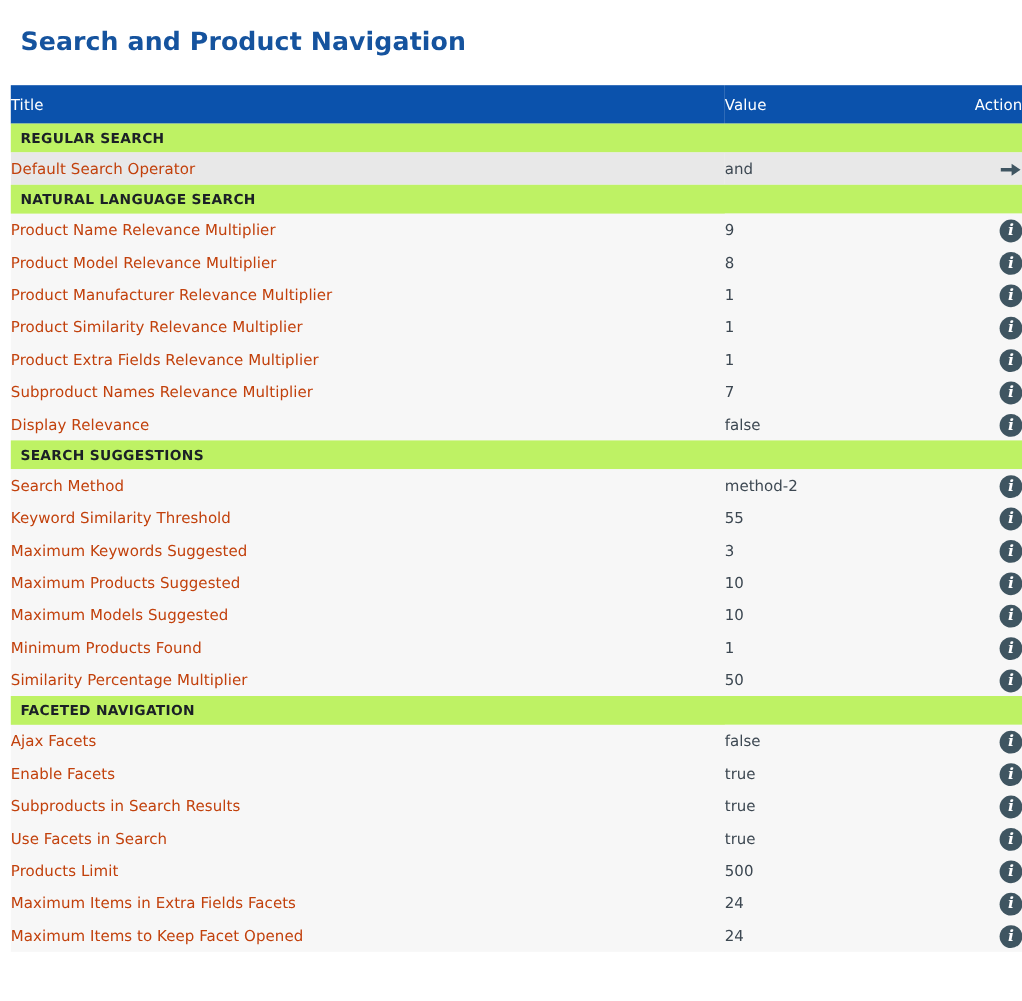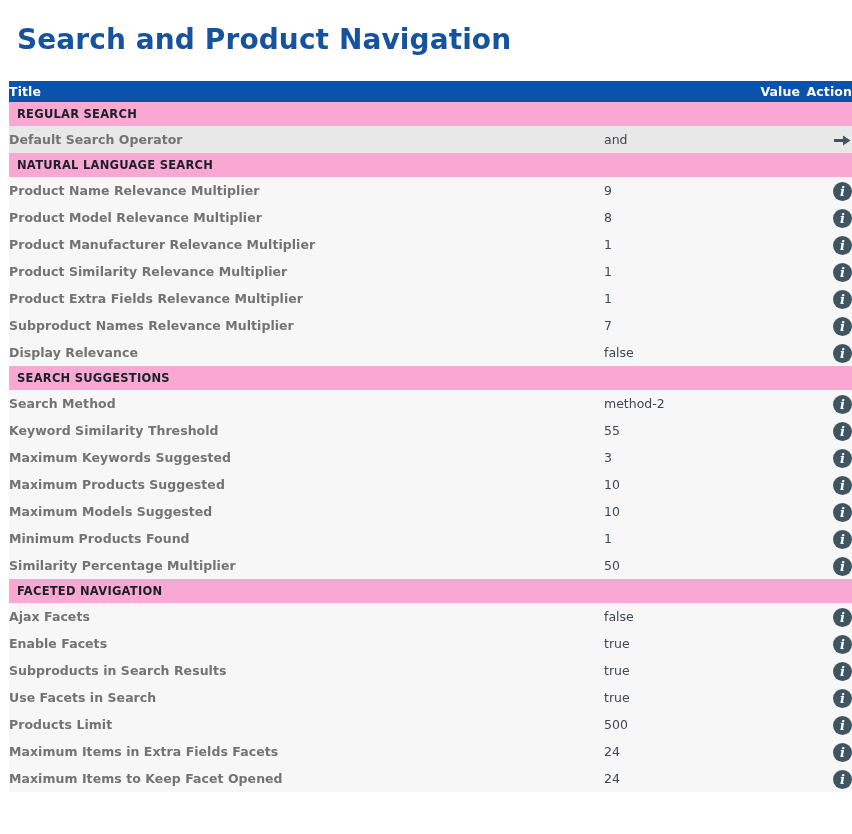--- a/index.html
+++ b/index.html
@@ -17,21 +17,21 @@
 
   .page {
     position: relative;
     width: 852px;
     height: 834px;
     background: #ffffff;
   }
 
   
   .page-title {
-    font-size: 28px;
+    font-size: 21px;
     font-weight: bold;
     color: #15539e;
     letter-spacing: 0.1px;
     padding: 8px 0 9px 17px;
     line-height: 26px;
     white-space: nowrap;
   }
 
   
   .table-wrap {
@@ -52,54 +52,54 @@
   
   col.c-title  { width: 595px; }
   col.c-value  { width: 196px; }
   col.c-action { width: 52px; }
 
   
   tr.head-row th {
     background: #0b52ac;
     color: #ffffff;
     font-size: 12.5px;
-    font-weight: bold;
-    height: 21px;
+    font-weight: normal;
+    height: 32px;
     line-height: 21px;
     letter-spacing: 0.1px;
   }
   th.h-title  { text-align: left;  padding-left: 8px; }
-  th.h-value  { text-align: right;  padding-left: 0; }
+  th.h-value  { text-align: left;  padding-left: 0; }
   th.h-action { text-align: right; padding-right: 6px; }
 
   
   tr.section-row td {
-    background: #f9a8d4;
+    background: #bef264;
     height: 24px;
     line-height: 24px;
     font-size: 11.5px;
     font-weight: bold;
     letter-spacing: 0.25px;
     color: #1b2026;
     padding-left: 8px;
     text-transform: uppercase;
   }
 
   
   tr.data-row td {
     height: 27px;
     line-height: 27px;
     font-size: 12.5px;
   }
   tr.data-row.shade-dark td { background: #e8e8e8; }
   tr.data-row.shade-light td { background: #f7f7f7; }
 
   td.d-title {
-    font-weight: bold;
-    color: #737373;
+    font-weight: normal;
+    color: #c2410c;
     padding-left: 8px;
     letter-spacing: 0.05px;
     white-space: nowrap;
     overflow: hidden;
   }
   td.d-value {
     font-weight: normal;
     color: #3d4852;
     text-align: left;
     white-space: nowrap;

